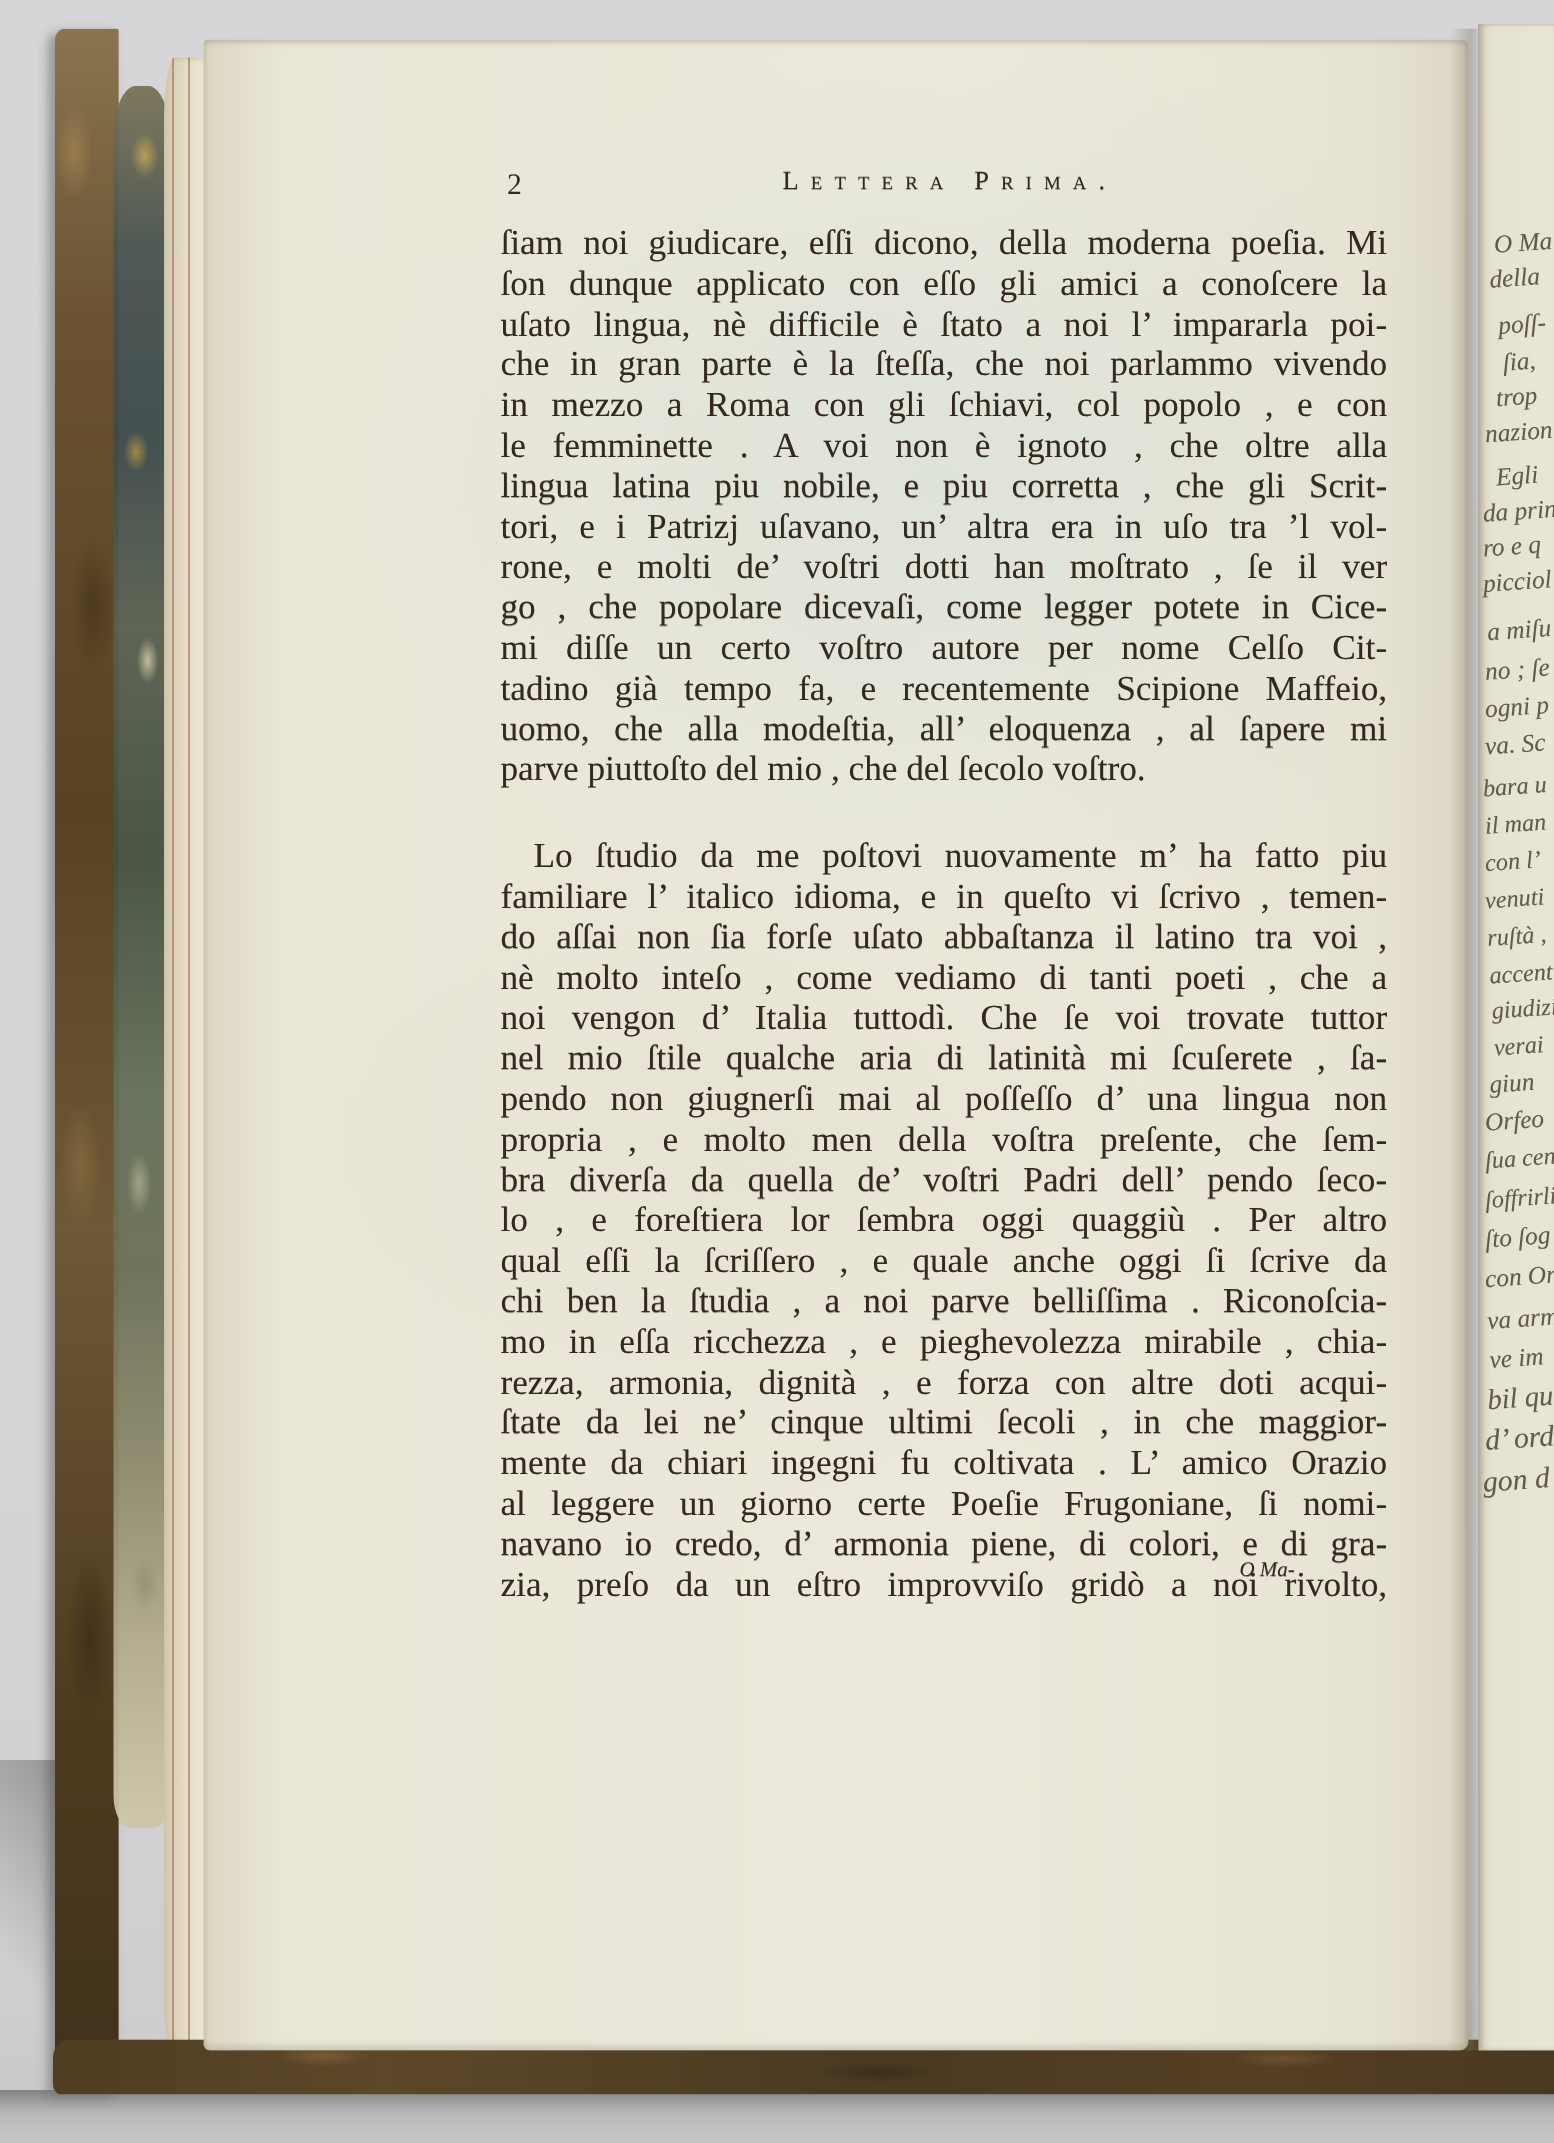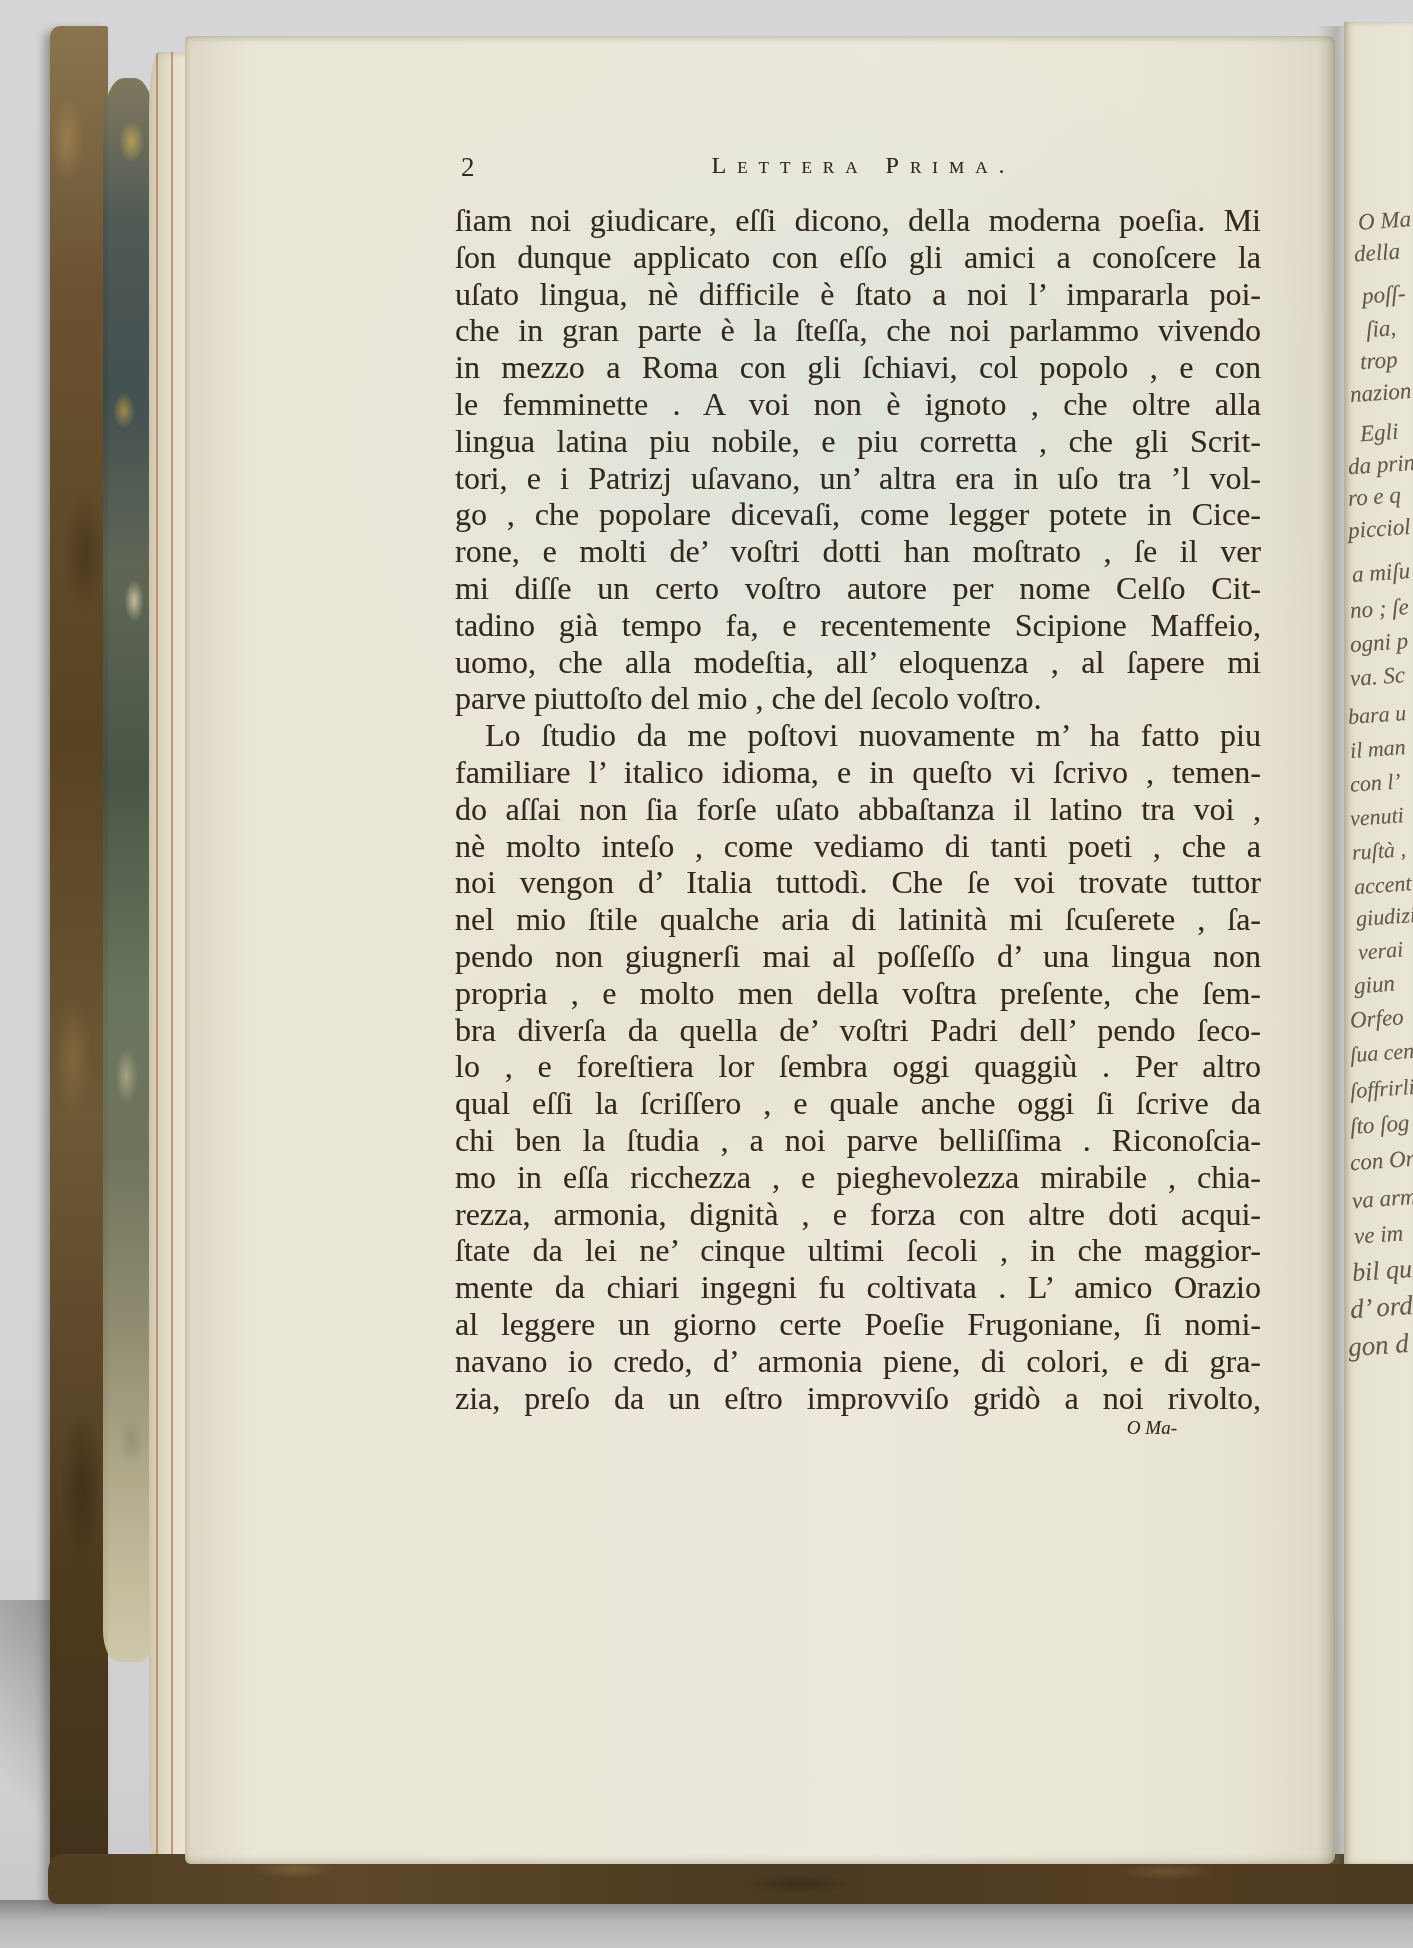--- a/index.html
+++ b/index.html
@@ -42,21 +42,21 @@
     box-shadow:inset 0 3px 5px rgba(140,130,105,.35), inset 0 -4px 6px rgba(140,130,105,.3);}
   .header{position:absolute;left:270px;top:108px;width:806px;height:44px;color:#2f2a21;}
   .pagenum{position:absolute;left:6px;top:6px;font-size:27px;line-height:34px;}
   .runtitle{display:block;text-align:center;font-size:24px;line-height:42px;
     font-variant:small-caps;letter-spacing:.46em;text-indent:.46em;
     text-shadow:.2px .3px .4px rgba(45,38,25,.4);}
   .bodytext{position:absolute;left:270px;top:166px;width:806px;color:#33291e;
     font-size:32px;line-height:36.8px;
     text-shadow:.2px .3px .3px rgba(40,33,22,.35);}
   .tline{text-align:justify;text-align-last:justify;white-space:normal;}
-  .tline.indent{text-indent:30px;}
+  .tline.indent{text-indent:30px;margin-top:42px;}
   .tline.short{text-align-last:left;}
   .catchword{position:absolute;left:270px;top:1381px;width:806px;padding-right:84px;
     box-sizing:border-box;text-align:right;font-style:italic;font-size:19px;color:#33291e;
     text-shadow:.2px .3px .3px rgba(40,33,22,.35);}
   
   .gutter{position:absolute;left:1318px;top:26px;width:34px;height:1838px;z-index:3;
     background:linear-gradient(90deg, rgba(125,118,98,0) 0%, rgba(125,118,98,.38) 55%, rgba(125,118,98,.1) 80%, rgba(125,118,98,0) 100%);}
   
   .foreedge{position:absolute;left:1344px;top:22px;width:69px;height:1842px;z-index:4;overflow:hidden;
     background:linear-gradient(90deg,#d8d2bd 0%,#e6e2d1 18%,#eae6d7 100%);
@@ -94,22 +94,22 @@
     </div>
     <div class="bodytext" id="body-lines">
         <div class="tline">ſiam noi giudicare, eſſi dicono, della moderna poeſia. Mi</div>
         <div class="tline">ſon dunque applicato con eſſo gli amici a conoſcere la</div>
         <div class="tline">uſato lingua, nè difficile è ſtato a noi l’ impararla poi-</div>
         <div class="tline">che in gran parte è la ſteſſa, che noi parlammo vivendo</div>
         <div class="tline">in mezzo a Roma con gli ſchiavi, col popolo , e con</div>
         <div class="tline">le femminette . A voi non è ignoto , che oltre alla</div>
         <div class="tline">lingua latina piu nobile, e piu corretta , che gli Scrit-</div>
         <div class="tline">tori, e i Patrizj uſavano, un’ altra era in uſo tra ’l vol-</div>
+        <div class="tline">rone, e molti de’ voſtri dotti han moſtrato , ſe il ver</div>
         <div class="tline">go , che popolare dicevaſi, come legger potete in Cice-</div>
-        <div class="tline">rone, e molti de’ voſtri dotti han moſtrato , ſe il ver</div>
         <div class="tline">mi diſſe un certo voſtro autore per nome Celſo Cit-</div>
         <div class="tline">tadino già tempo fa, e recentemente Scipione Maffeio,</div>
         <div class="tline">uomo, che alla modeſtia, all’ eloquenza , al ſapere mi</div>
         <div class="tline short">parve piuttoſto del mio , che del ſecolo voſtro.</div>
         <div class="tline indent">Lo ſtudio da me poſtovi nuovamente m’ ha fatto piu</div>
         <div class="tline">familiare l’ italico idioma, e in queſto vi ſcrivo , temen-</div>
         <div class="tline">do aſſai non ſia forſe uſato abbaſtanza il latino tra voi ,</div>
         <div class="tline">nè molto inteſo , come vediamo di tanti poeti , che a</div>
         <div class="tline">noi vengon d’ Italia tuttodì. Che ſe voi trovate tuttor</div>
         <div class="tline">nel mio ſtile qualche aria di latinità mi ſcuſerete , ſa-</div>

